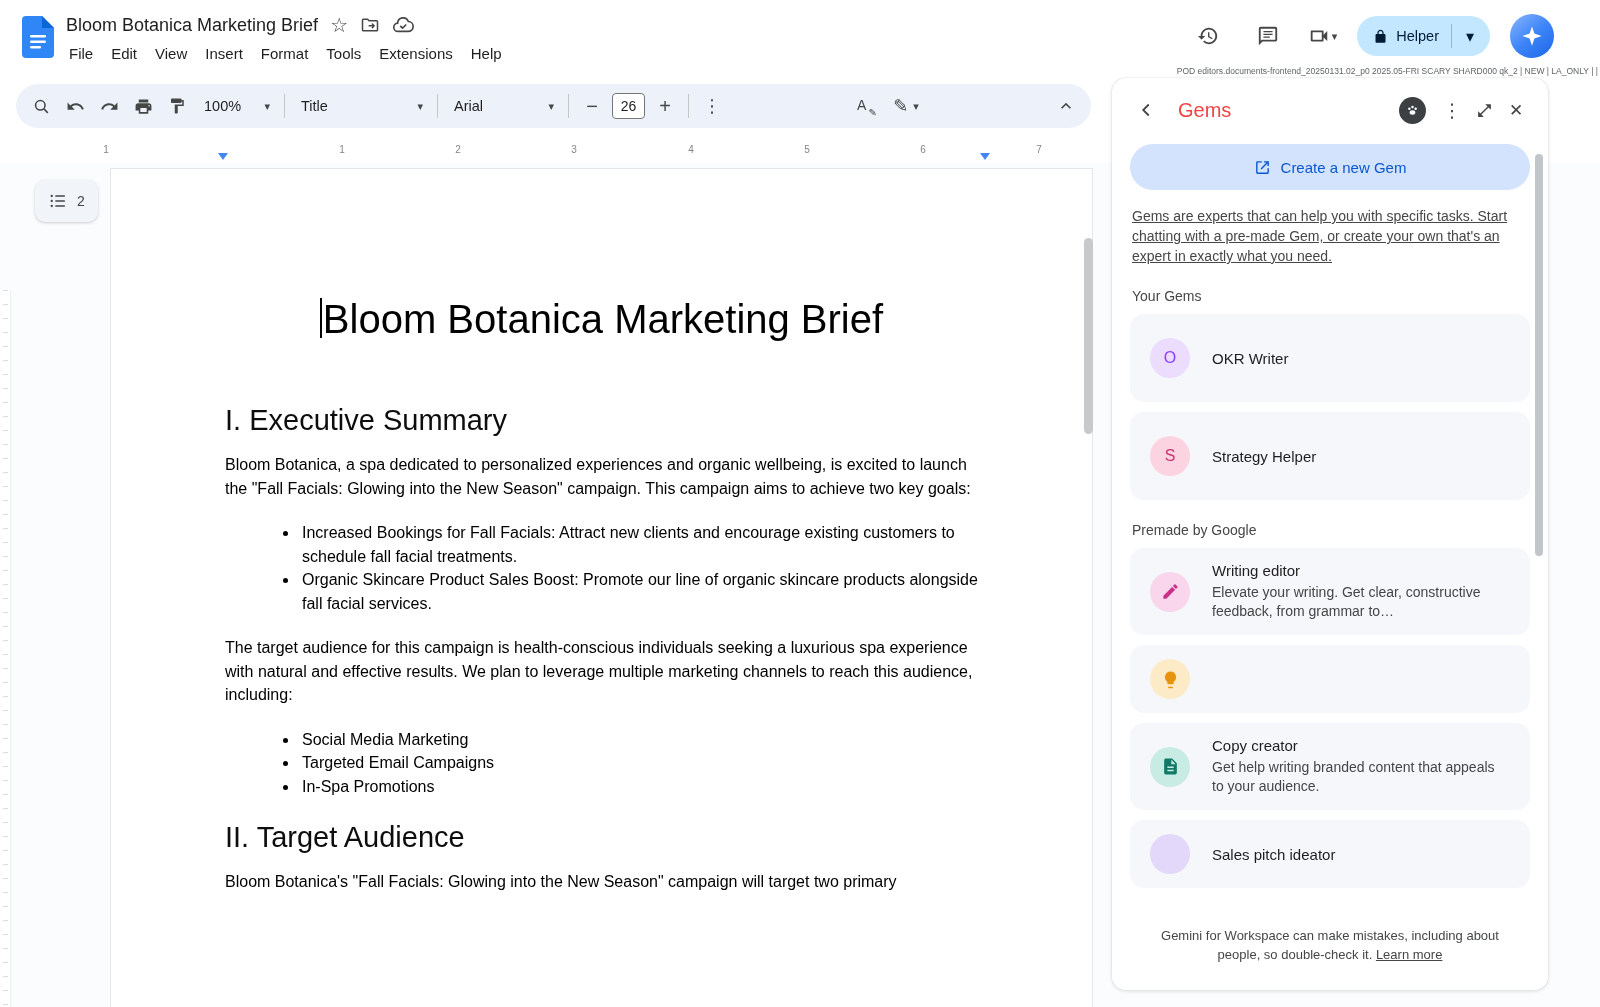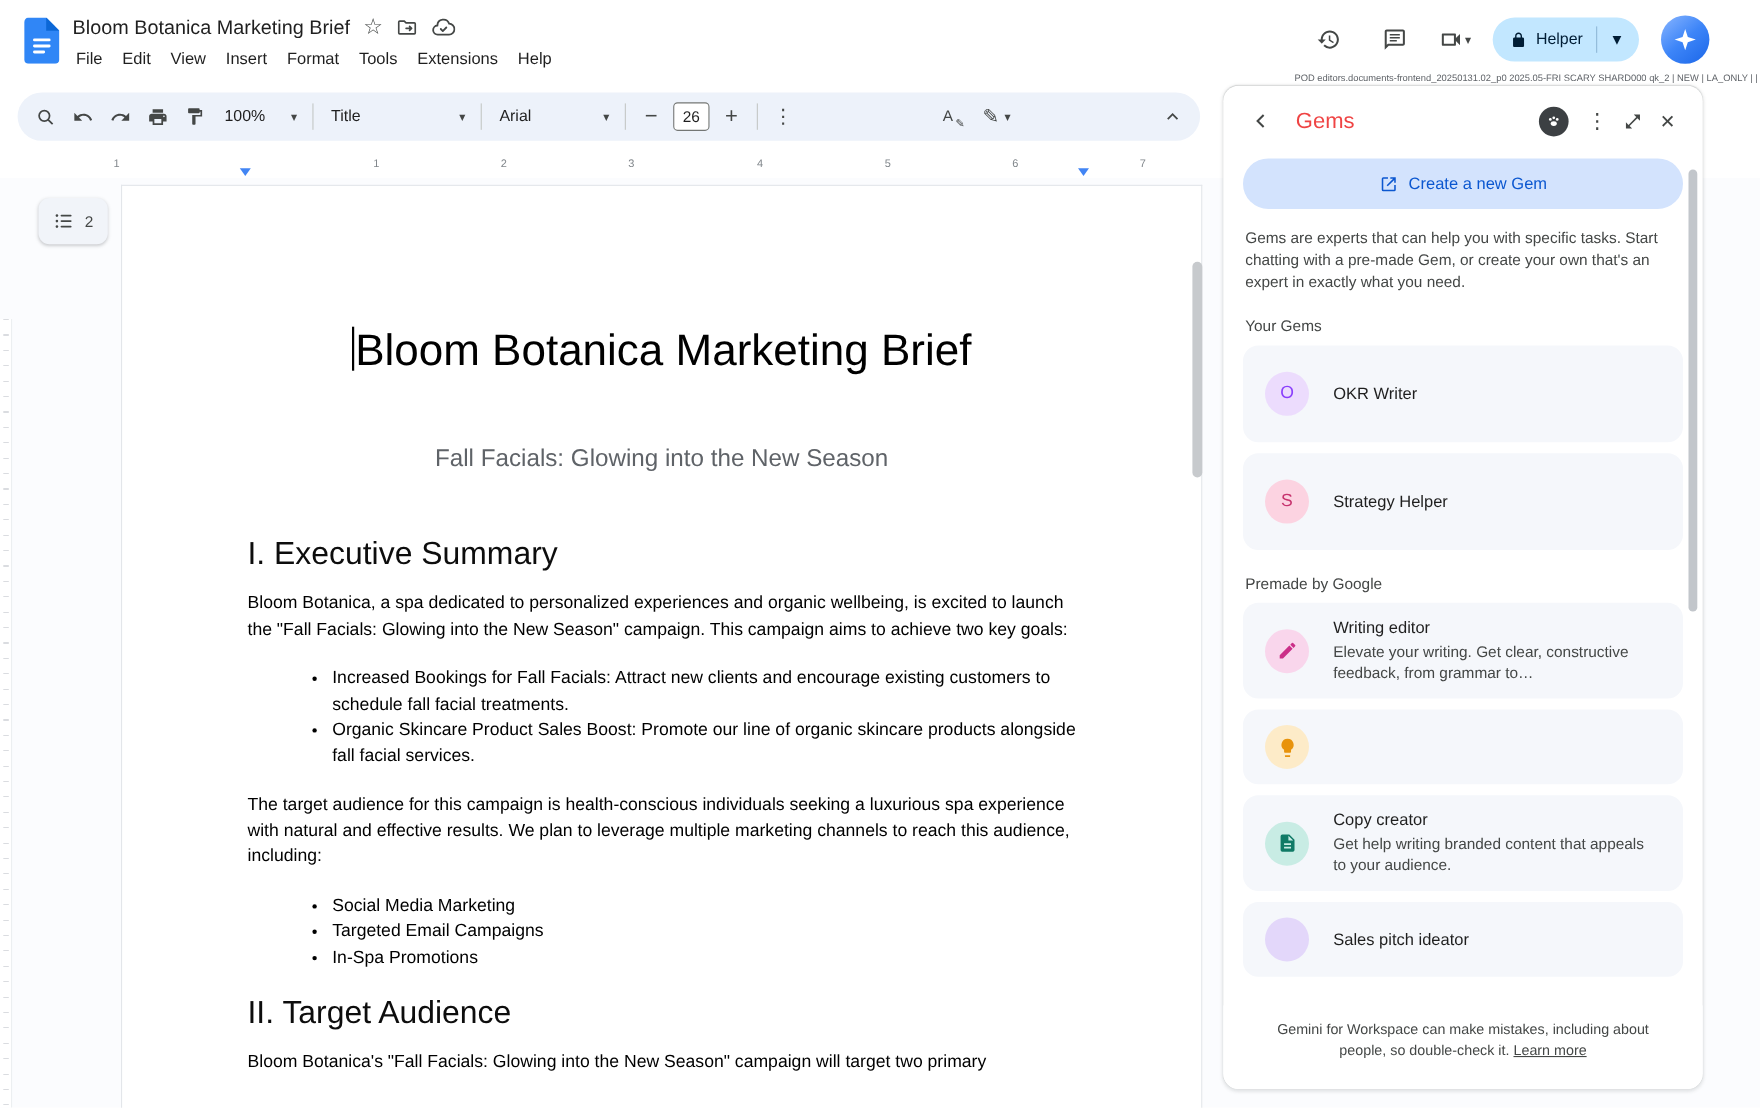--- a/index.html
+++ b/index.html
@@ -87,21 +87,21 @@
   .panel-title { font-size:20px; color:#ef4444; margin-left:16px; flex:1; }
   .ph-ic { width:32px; height:32px; display:flex; align-items:center; justify-content:center;
     color:#444746; cursor:pointer; border-radius:50%; }
   .paw-circle { width:27px; height:27px; border-radius:50%; background:#3c4043;
     display:flex; align-items:center; justify-content:center; cursor:pointer; margin-right:10px; }
   .kebab { font-size:19px; color:#444746; }
   .close-x { font-size:17px; color:#444746; }
 
   .create-btn { margin:10px 18px 0; height:46px; border-radius:23px; background:#d3e3fd; color:#0b57d0;
     display:flex; align-items:center; justify-content:center; gap:10px; font-size:15px; font-weight:500; cursor:pointer; }
-  .panel-intro { margin:16px 20px 0; font-size:14px; line-height:20px; color:#444746; }
+  .panel-intro { margin:16px 20px 0; font-size:14px; line-height:20px; color:#444746;text-decoration:underline; }
   .section-label { margin:22px 20px 10px; font-size:14px; font-weight:500; color:#444746; }
 
   .gem-card { margin:0 18px 10px; background:#f5f7fb; border-radius:14px; padding:24px 20px;
     display:flex; align-items:center; gap:22px; cursor:pointer; }
   .gem-card.rich { padding:14px 20px; align-items:center; }
   .avatar { width:40px; height:40px; border-radius:50%; flex:none;
     display:flex; align-items:center; justify-content:center; font-size:16px; font-weight:500; }
   .gem-name { font-size:15px; color:#1f1f1f; font-weight:500; }
   .gem-desc { font-size:14px; color:#444746; line-height:19px; margin-top:4px; }
 
@@ -274,21 +274,20 @@
       <rect x="8.5" y="5" width="12" height="2" rx="1"></rect>
         <rect x="8.5" y="11" width="12" height="2" rx="1"></rect>
         <rect x="8.5" y="17" width="12" height="2" rx="1"></rect>
     </svg>
     <span class="tabs-count">2</span>
   </div>
 
   <div class="page">
     <div class="page-inner">
       <div class="d-title"><span class="cursor-bar"></span><span>Bloom Botanica Marketing Brief</span></div>
-      <div class="d-subtitle">Fall Facials: Glowing into the New Season</div>
       <div class="d-h1">I. Executive Summary</div>
       <p class="d-p">Bloom Botanica, a spa dedicated to personalized experiences and organic wellbeing, is excited to launch the "Fall Facials: Glowing into the New Season" campaign. This campaign aims to achieve two key goals:</p>
       <ul class="d-ul">
         <li>Increased Bookings for Fall Facials: Attract new clients and encourage existing customers to schedule fall facial treatments.</li>
         <li>Organic Skincare Product Sales Boost:  Promote our line of organic skincare products alongside fall facial services.</li>
       </ul>
       <p class="d-p">The target audience for this campaign is health-conscious individuals seeking a luxurious spa experience with natural and effective results. We plan to leverage multiple marketing channels to reach this audience, including:</p>
       <ul class="d-ul">
         <li>Social Media Marketing</li>
         <li>Targeted Email Campaigns</li>

